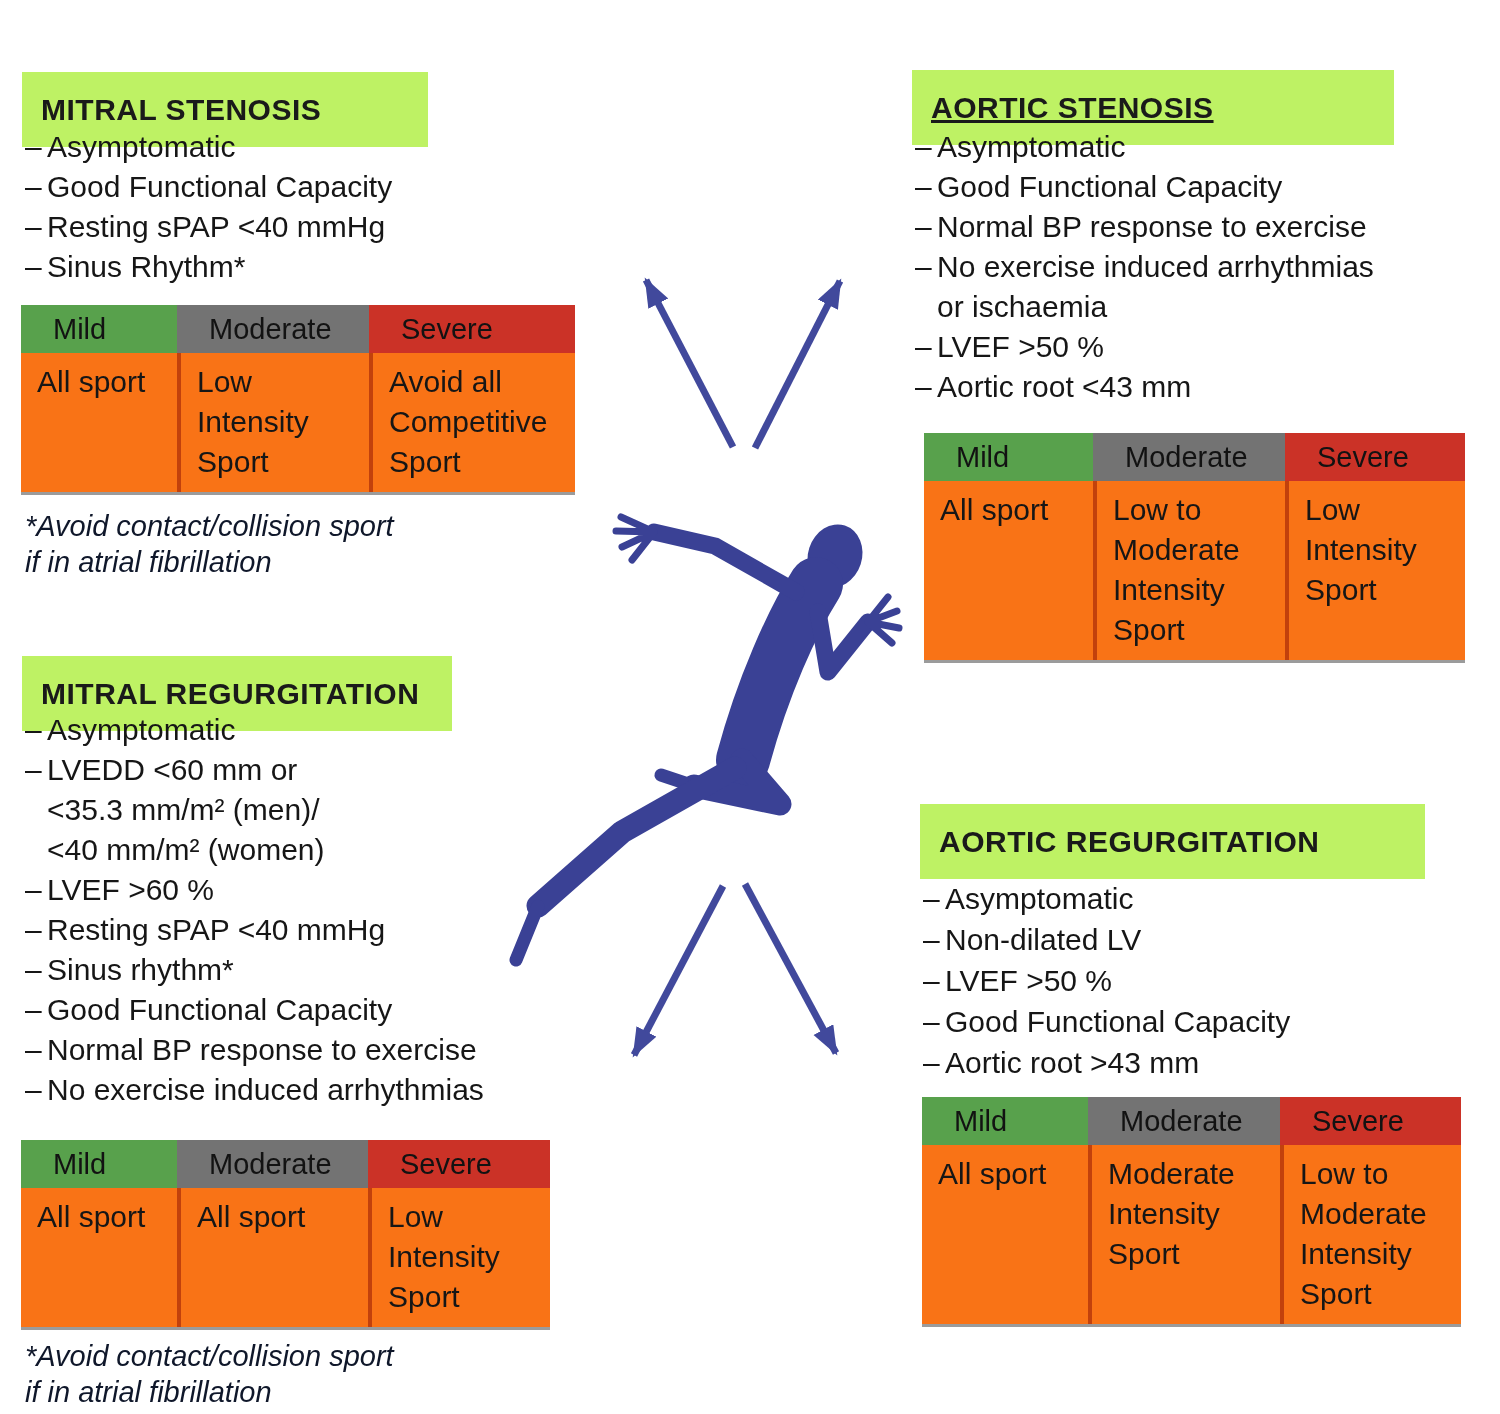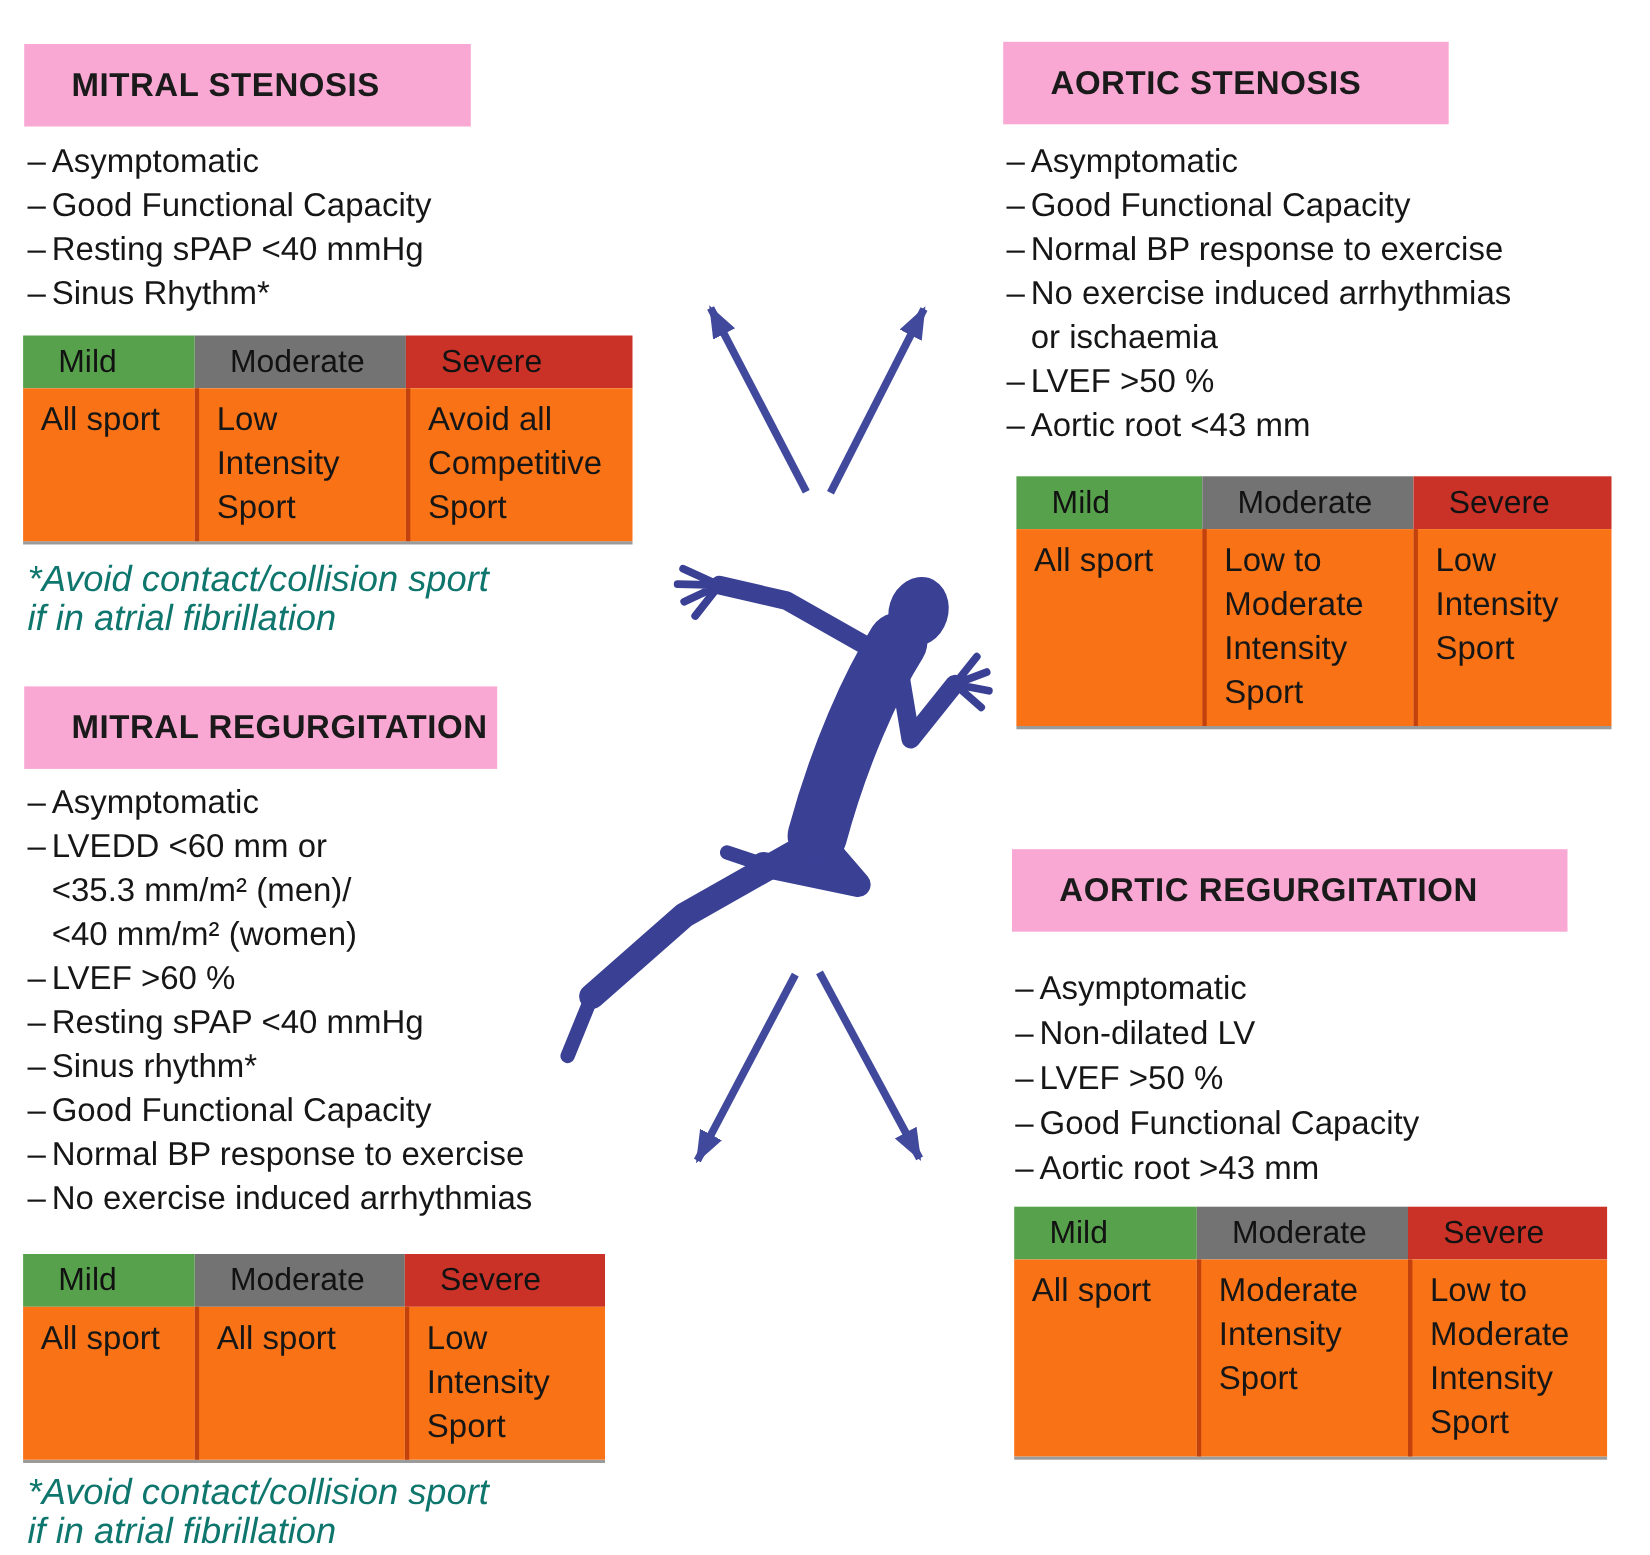--- a/index.html
+++ b/index.html
@@ -1,41 +1,41 @@
 <!DOCTYPE html>
 <html><head>
 <meta charset="utf-8">
 <style>
   html,body{margin:0;padding:0;background:#ffffff;}
   .canvas{
     position:relative;width:1500px;height:1414px;background:#ffffff;
     font-family:"Liberation Sans",sans-serif;color:#161616;overflow:hidden;
   }
   .title-box{
-    position:absolute;height:75px;background:#f9a8d4;
-    display:flex;align-items:center;padding-left:43px;box-sizing:border-box;
-    font-weight:700;font-size:30px;letter-spacing:.5px;color:#1a1a1a;white-space:nowrap;
+    position:absolute;height:75px;background:#bef264;
+    display:flex;align-items:center;padding-left:19px;box-sizing:border-box;
+    font-weight:700;font-size:30px;letter-spacing:.5px;color:#1a1a1a;white-space:nowrap;margin-top:32px;
   }
   .criteria{position:absolute;font-size:30px;line-height:40px;}
   .criteria.lh41{line-height:41px;}
   .crit-line{display:flex;white-space:nowrap;}
   .crit-line .dash{width:22px;flex:none;}
   .crit-line.cont{padding-left:22px;}
   .vtable{position:absolute;display:grid;border-bottom:3px solid #9b9b9b;box-sizing:border-box;}
   .th{height:48px;line-height:48px;padding-left:32px;font-size:29px;color:#121212;box-sizing:border-box;overflow:hidden;white-space:nowrap;}
   .c-mild{background:#58a14c;}
   .c-mod{background:#737373;}
   .c-sev{background:#cb3227;}
   .td{padding:9px 10px 10px 16px;font-size:30px;line-height:40px;box-sizing:border-box;background:#f97316;}
   .td.mid{border-left:4px solid #c2410c;}
   .t-ms .td{min-height:127px;}
   .t-as .td{min-height:166px;}
   .t-mr .td{min-height:120px;}
   .t-ar .td{min-height:169px;}
-  .footnote{position:absolute;font-size:33px;line-height:36px;font-style:italic;color:#0f766e;}
+  .footnote{position:absolute;font-size:29px;line-height:36px;font-style:italic;color:#0f172a;}
   .figure-svg{position:absolute;left:480px;top:470px;}
   .arrows-svg{position:absolute;left:0;top:0;pointer-events:none;}
 </style>
 </head>
 <body>
 
 <div class="canvas">
 
   
   <div style="display:contents">
@@ -69,21 +69,21 @@
       <div class="td mid">Avoid all Competitive Sport</div>
     </div>
     <div class="footnote" style="left:25px;top:508px;">
       <div>*Avoid contact/collision sport</div>
       <div>if in atrial fibrillation</div>
     </div>
   </div>
 
   
   <div style="display:contents">
-    <div class="title-box" style="left:912px;top:38px;width:405px;">
+    <div class="title-box" style="left:912px;top:38px;width:482px;text-decoration:underline;">
       <span>AORTIC STENOSIS</span>
     </div>
     <div class="criteria" style="left:915px;top:127px;">
       <div class="crit-line">
           <span class="dash">–</span>
           <span>Asymptomatic</span>
         </div>
       <div class="crit-line">
           <span class="dash">–</span>
           <span>Good Functional Capacity</span>

